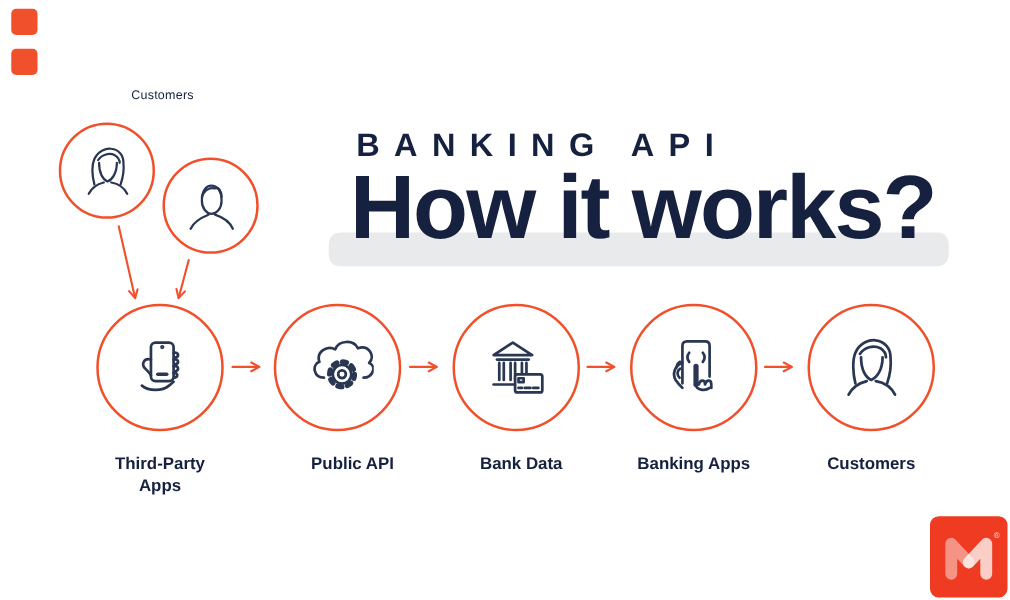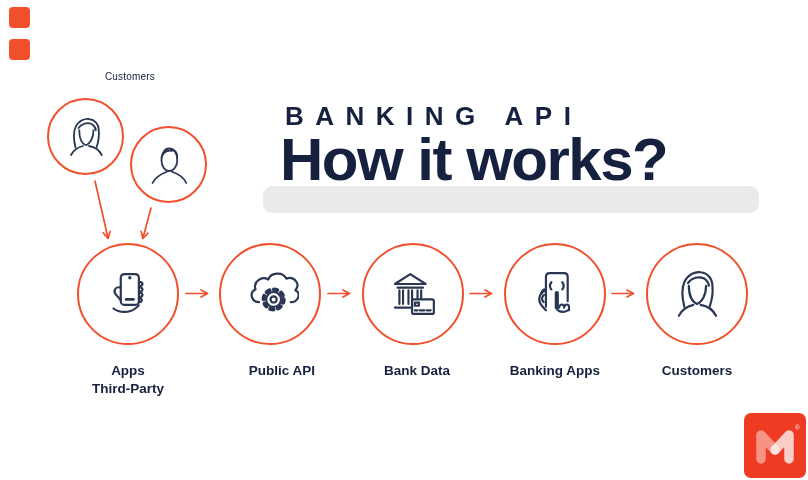--- a/index.html
+++ b/index.html
@@ -17,21 +17,21 @@
   
   #customers-label{left:69px;top:71px;width:122px;text-align:center;
     font-size:10px;font-weight:400;letter-spacing:.2px;}
   .bubble{width:77px;height:77px;border:2px solid #F0502B;border-radius:50%;
     box-sizing:border-box;display:flex;align-items:center;justify-content:center;background:#fff;}
   #bubble-woman{left:47px;top:98px;}
   #bubble-man{left:130px;top:126px;z-index:2;}
   
   #title-bar{left:263px;top:186px;width:496px;height:27px;background:#E9EAEC;border-radius:9px;z-index:0;}
   #eyebrow{left:285px;top:103px;font-size:26px;font-weight:600;letter-spacing:11.5px;line-height:1;z-index:1;text-align:right;}
-  #big-title{left:280px;top:130px;font-size:60px;font-weight:800;letter-spacing:-1.5px;line-height:1;z-index:1;}
+  #big-title{left:280px;top:130px;font-size:72px;font-weight:800;letter-spacing:-1.5px;line-height:1;z-index:1;}
   
   .step-circle{width:102px;height:102px;border:2.5px solid #F0502B;border-radius:50%;
     box-sizing:border-box;display:flex;align-items:center;justify-content:center;background:#fff;top:243px;}
   #step-c0{left:77px;}
   #step-c1{left:219px;}
   #step-c2{left:362px;}
   #step-c3{left:504px;}
   #step-c4{left:646px;}
   .step-label{top:362px;width:142px;text-align:center;font-size:13.5px;line-height:18px;font-weight:700;}
   #step-l0{left:57px;}
@@ -138,22 +138,22 @@
     <svg width="58" height="58" viewBox="0 0 64 64" fill="none" stroke="#2A3752" stroke-width="2.4" stroke-linecap="round" stroke-linejoin="round">
       <path d="M18,46 C16,38 15,26 18,19 C22,10 31,7 36,8 C44,9 49,15 49,23 C50,32 48,40 46,46"></path>
       <path d="M22,20 C26,14 34,12 40,15 C43,17 45,20 45,23"></path>
       <path d="M23,23 C23,34 27,41 32,43 C37,41 42,34 42,23"></path>
       <path d="M12,56 C16,48 24,45 28,44 M36,44 C42,45 49,48 53,56"></path>
     </svg>
   </span>
 </div>
 
 <div class="abs step-label" id="step-l0">
+  <div>Third-Party</div>
   <div>Apps</div>
-  <div>Third-Party</div>
 </div>
 <div class="abs step-label" id="step-l1">Public API</div>
 <div class="abs step-label" id="step-l2">Bank Data</div>
 <div class="abs step-label" id="step-l3">Banking Apps</div>
 <div class="abs step-label" id="step-l4">Customers</div>
 
 <svg class="abs" id="arrows" width="808" height="480" viewBox="0 0 808 480">
   <defs>
     <marker id="ah" markerWidth="11" markerHeight="11" refX="7.5" refY="4.5" orient="auto" markerUnits="userSpaceOnUse">
       <path d="M1.5,1 L8,4.5 L1.5,8" fill="none" stroke="#F0502B" stroke-width="1.7" stroke-linecap="round" stroke-linejoin="round"></path>

